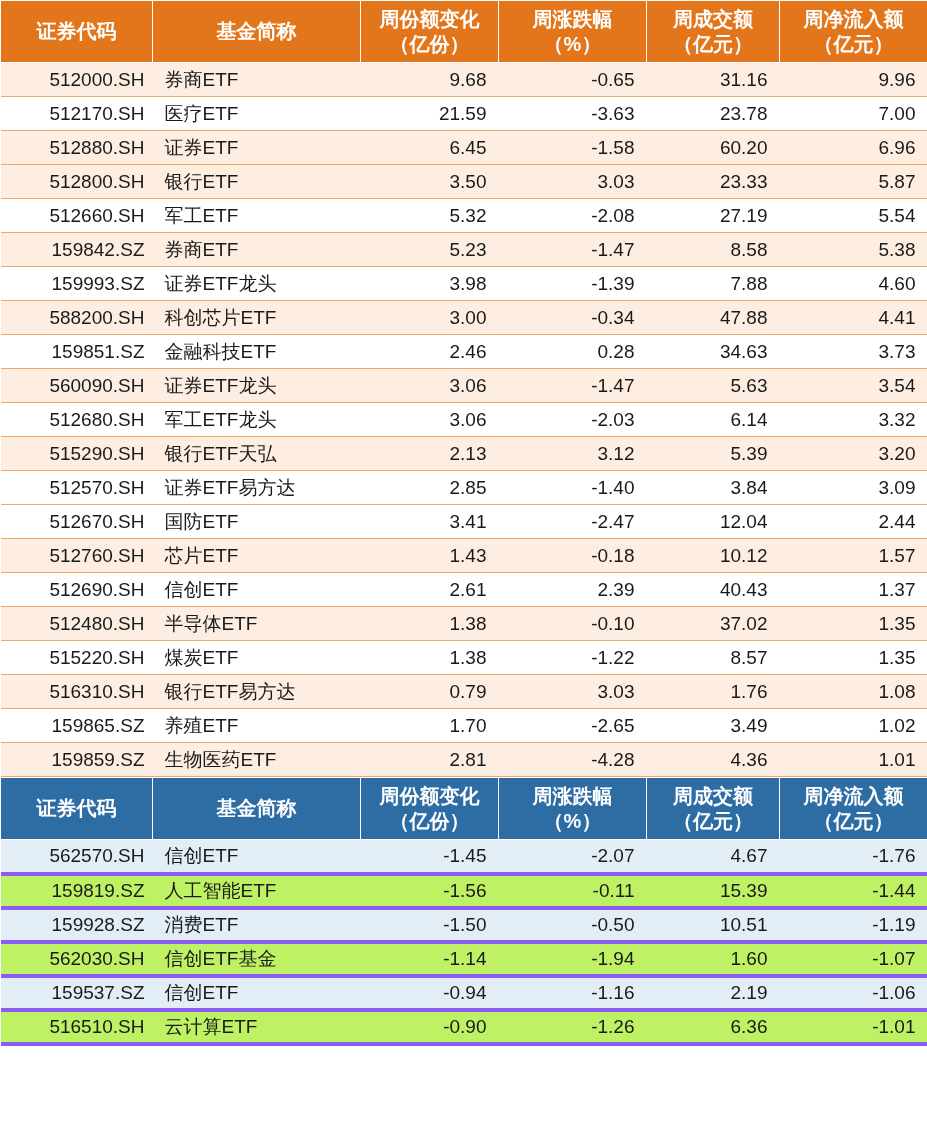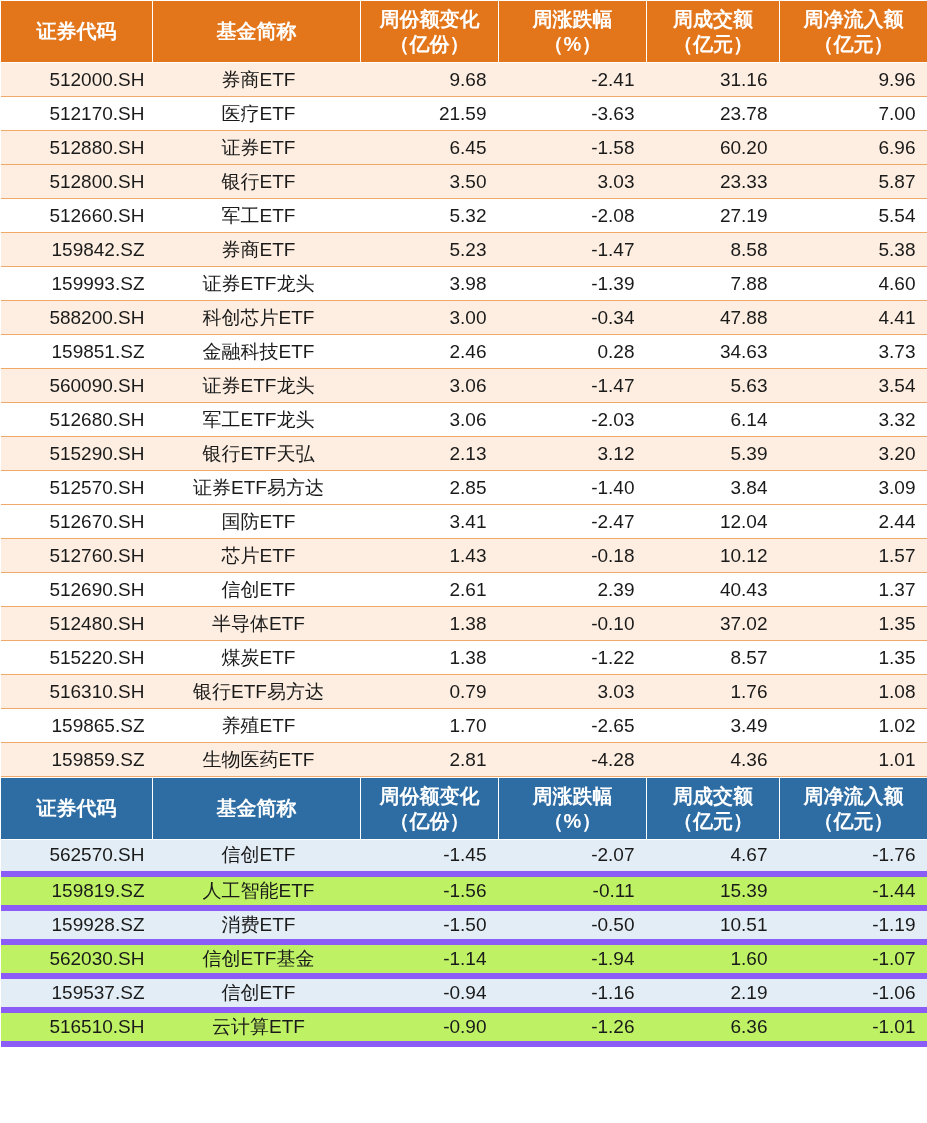--- a/index.html
+++ b/index.html
@@ -67,29 +67,29 @@
     color: #ffffff;
     font-weight: bold;
     text-align: center;
     border: 1px solid #ffffff;
     height: 62px;
     line-height: 1.25;
     font-size: 20px;
     padding: 0 4px;
   }
   .t-blue td {
-    border-bottom: 6px solid #8b5cf6;
+    border-bottom: 4px solid #8b5cf6;
     color: #1a1a1a;
     margin-top: 16px;
   }
   .t-blue tr.odd td { background: #E3EDF5; }
   .t-blue tr.even td { background: #bef264; }
 
   .col-code { text-align: right; padding-left: 10px; }
-  .col-name { text-align: center; padding-left: 12px; }
+  .col-name { text-align: left; padding-left: 12px; }
   .num { text-align: right; padding-right: 12px; }
 
   .hdr-line { display: block; }
 </style>
 </head>
 <body>
 
 <div class="sheet">
 
   <table class="t-orange">
@@ -125,21 +125,21 @@
           <span class="hdr-line">周净流入额</span>
           <span class="hdr-line">（亿元）</span>
         </th>
       </tr>
     </thead>
     <tbody>
         <tr class="odd">
           <td class="col-code">512000.SH</td>
           <td class="col-name">券商ETF</td>
           <td class="num">9.68</td>
-          <td class="num">-2.41</td>
+          <td class="num">-0.65</td>
           <td class="num">31.16</td>
           <td class="num">9.96</td>
         </tr>
         <tr class="even">
           <td class="col-code">512170.SH</td>
           <td class="col-name">医疗ETF</td>
           <td class="num">21.59</td>
           <td class="num">-3.63</td>
           <td class="num">23.78</td>
           <td class="num">7.00</td>

